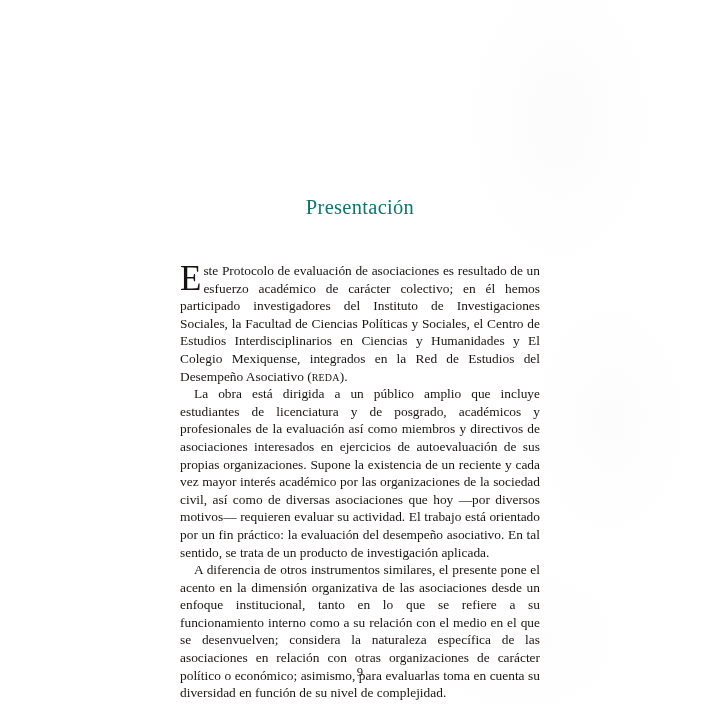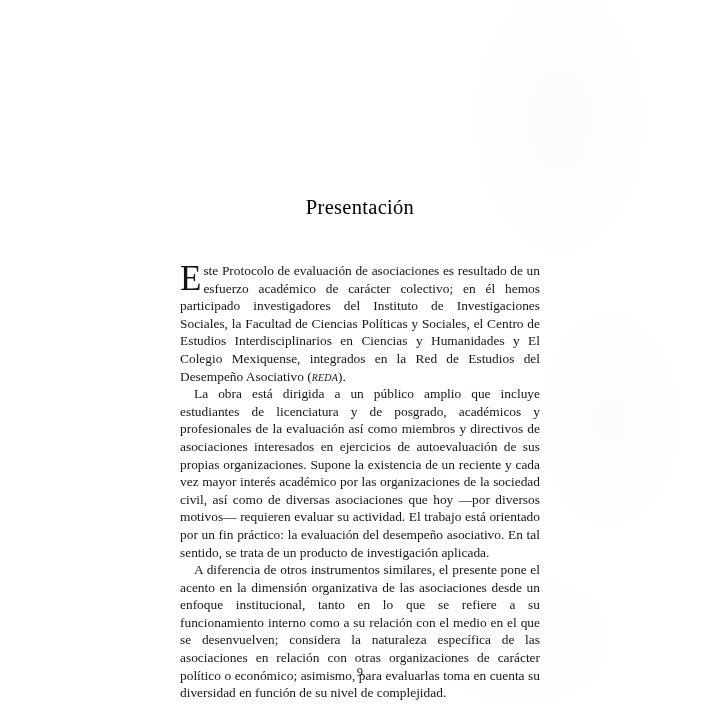--- a/index.html
+++ b/index.html
@@ -39,21 +39,21 @@
   .page-title {
     position: absolute;
     left: 180px;
     top: 182px;
     width: 360px;
     text-align: center;
     font-size: 20.5px;
     font-weight: 400;
     letter-spacing: 0.3px;
     line-height: 1.1;
-    color: #000000;
+    color: #0f766e;
   }
 
   .textblock {
     position: absolute;
     left: 180px;
     top: 262px;
     width: 360px;
     font-size: 13.4px;
     line-height: 17.6px;
     text-align: justify;
@@ -81,21 +81,20 @@
     color: #181310;
   }
 
   .it {
   }
 
   .smallcaps {
     font-variant: small-caps;
     font-size: 1.02em;
     letter-spacing: 0.2px;
-    font-style: italic;
   }
 
   .folio {
     position: absolute;
     left: 180px;
     top: 665px;
     width: 360px;
     text-align: center;
     font-size: 12.6px;
     color: #201a16;

